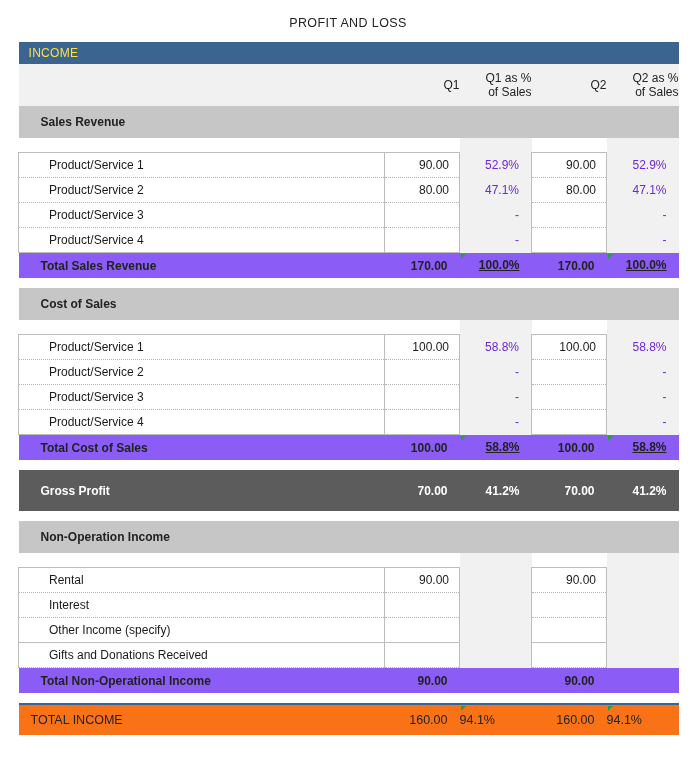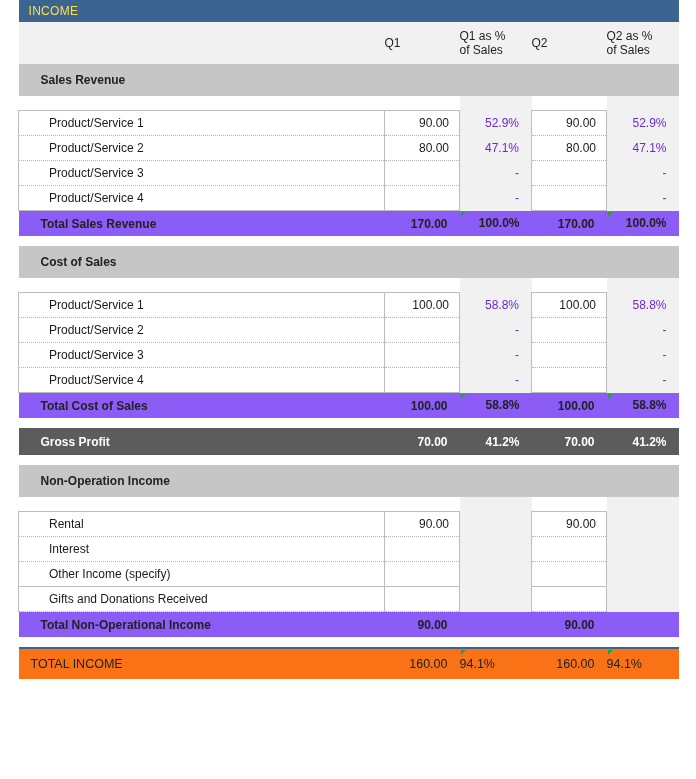--- a/index.html
+++ b/index.html
@@ -49,21 +49,21 @@
     background: #3c6491;
     color: #fde047;
     font-size: 12px;
     height: 22px;
     padding-left: 10px !important;
     letter-spacing: 0.3px;
   }
   .hdr-row td {
     background: #f1f1f1;
     height: 42px;
-    text-align: left;
+    text-align: right;
     font-size: 12px;
     color: #222;
     line-height: 14px;
   }
   .hdr-row td.blank { background: #f1f1f1; }
   .section-row td {
     background: #c6c6c6;
     height: 32px;
     font-weight: bold;
     font-size: 12px;
@@ -72,26 +72,26 @@
   .section-row td.lbl { padding-left: 22px !important; }
   .total-row td {
     background: #8b5cf6;
     height: 25px;
     font-weight: bold;
     font-size: 12px;
     color: #222;
   }
   .total-row td.lbl { padding-left: 22px !important; }
   .total-row td.num { text-align: right; padding-right: 12px !important; }
-  .total-row td.pct { text-align: right; padding-right: 12px !important; position: relative; }
+  .total-row td.pct { text-align: right; padding-right: 12px !important; position: relative; text-decoration: underline; }
 
   .dark-row td {
     background: #5c5c5c;
     color: #ffffff;
-    height: 27px;
+    height: 41px;
     font-weight: bold;
     font-size: 12px;
   }
   .dark-row td.lbl { padding-left: 22px !important; }
   .dark-row td.num { text-align: right; padding-right: 12px !important; }
   .dark-row td.pct { text-align: right; padding-right: 12px !important; position: relative; }
 
   .item-row td {
     height: 24px;
     font-size: 12px;
@@ -144,20 +144,21 @@
   .final-row td.lbl { padding-left: 12px !important; }
   .final-row td.num { text-align: right; padding-right: 12px !important; }
   .final-row td.pct { text-align: left; padding-right: 12px !important; position: relative; }
   .gap-row td { height: 10px; background: #ffffff; }
 </style>
 </head>
 <body>
 
 <div class="sheet">
 
+  <div class="page-title">PROFIT AND LOSS</div>
 
   <table class="pl">
     <colgroup>
       <col class="c-label">
       <col class="c-q1">
       <col class="c-q1pct">
       <col class="c-q2">
       <col class="c-q2pct">
     </colgroup>
     <tbody>

